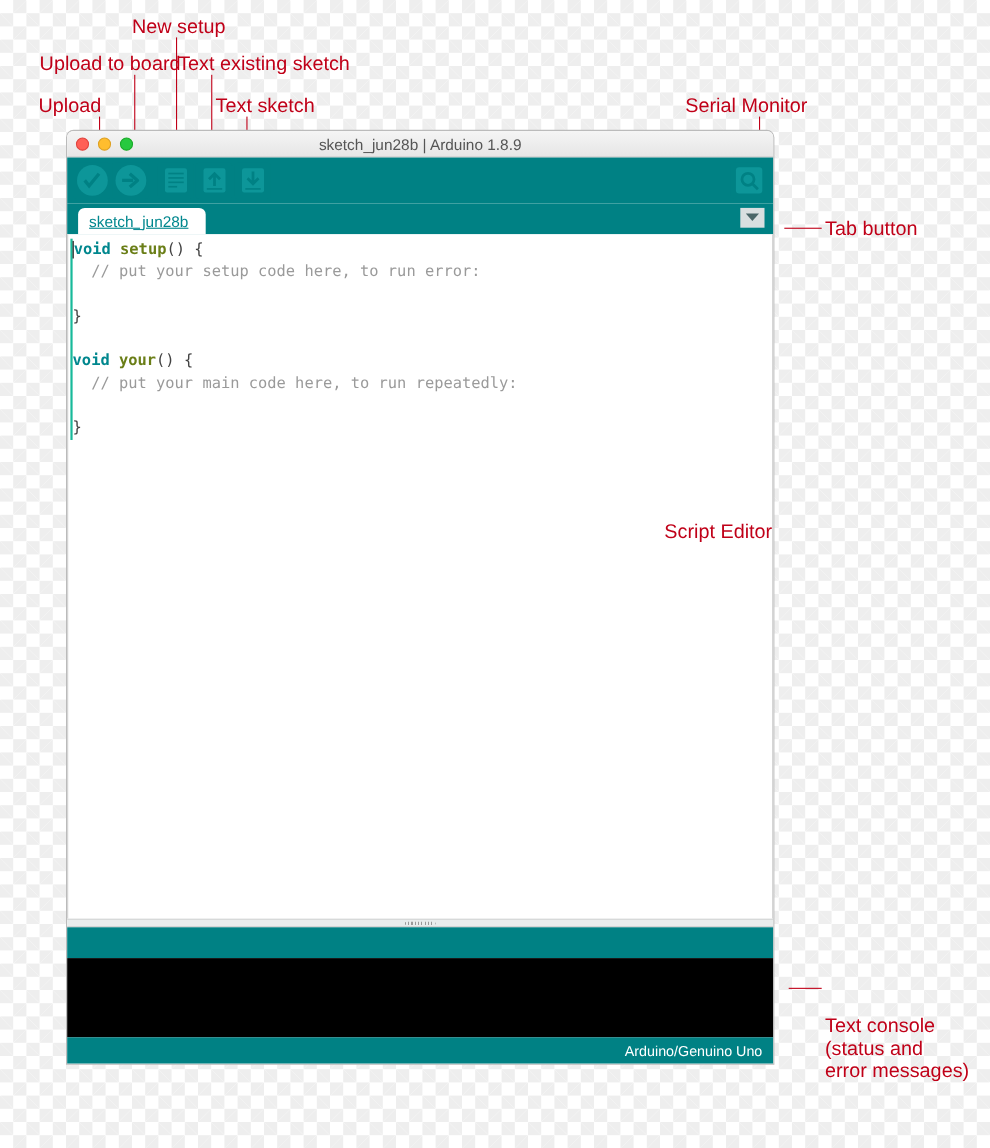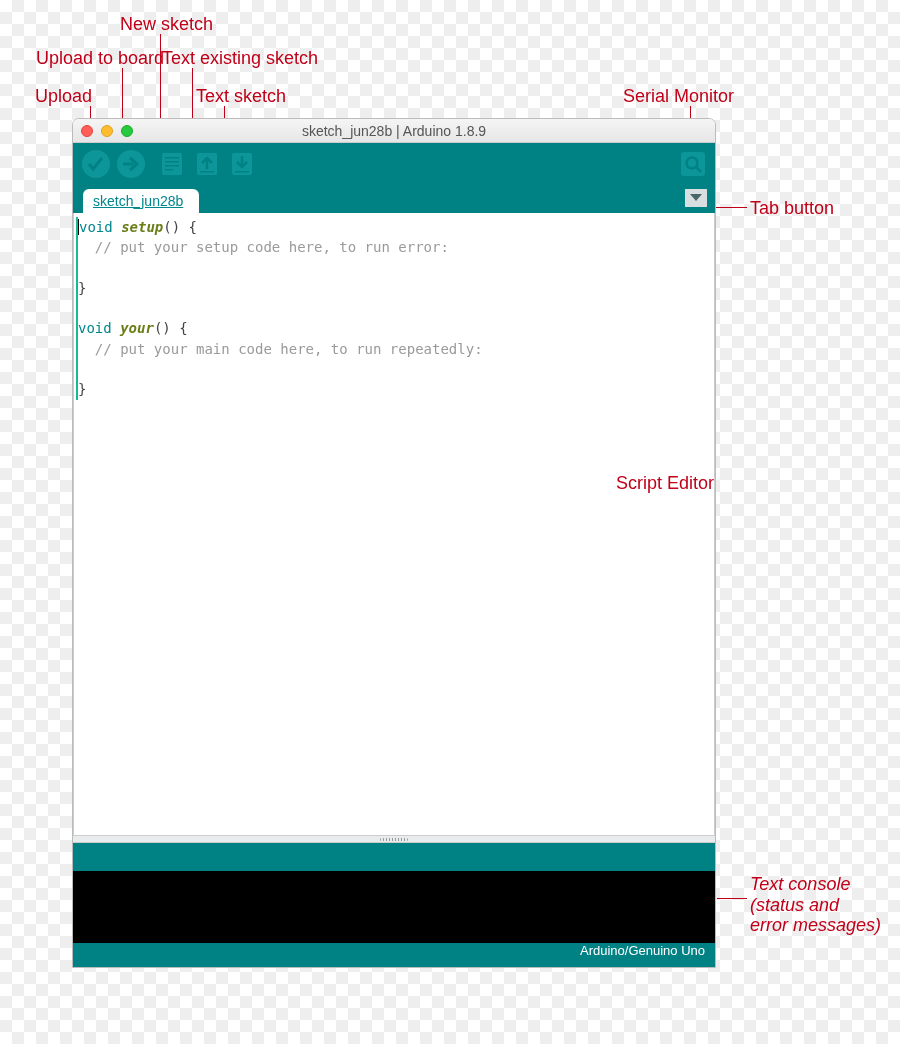--- a/index.html
+++ b/index.html
@@ -28,21 +28,21 @@
     white-space: nowrap;
   }
   .ann-line {
     position: absolute;
     background: #c00018;
   }
 
   
   .window {
     position: absolute;
-    left: 72px;
+    left: 60px;
     top: 118px;
     width: 644px;
     height: 850px;
     background: #fff;
     border: 1px solid #bbb;
     border-radius: 7px 7px 0 0;
     overflow: hidden;
     box-shadow: 0 0 0 rgba(0,0,0,0);
     display: flex;
     flex-direction: column;
@@ -138,22 +138,22 @@
   }
   .editor pre {
     margin: 0;
     font-family: inherit;
     line-height: 1.45;
     white-space: pre;
     border-left: 2px solid #0fa;
     border-left-color: #18b99a;
     padding-left: 0;
   }
-  .editor .kw { color: #00878e; font-weight: normal; }
-  .editor .fn { color: #6a7e17; font-weight: bold; font-style: italic; }
+  .editor .kw { color: #00878e; font-weight: bold; }
+  .editor .fn { color: #6a7e17; font-weight: bold; }
   .editor .cm { color: #9a9a9a; }
   .editor .pn { color: #434343; }
   .editor .cursor { border-left: 1px solid #000; }
 
   .script-label {
     position:absolute;
     top:260px; left:0; right:0;
     text-align:right;
     color:#c00018;
     font-family:"Myriad Pro","Segoe UI",sans-serif;
@@ -182,36 +182,36 @@
   .console {
     height: 72px;
     background: #000;
   }
   .footer {
     height: 24px;
     background: #008184;
     color: #fff;
     font-size: 13px;
     display:flex;
-    align-items:flex-start;
+    align-items:center;
     justify-content:flex-end;
     padding-right:10px;
   }
 </style>
 </head>
 <body>
 
 <div class="annotation" style="left:35px; top:86px;">Upload</div>
 <div class="annotation" style="left:36px; top:48px;">Upload to board</div>
-<div class="annotation" style="left:120px; top:14px;">New sketch</div>
+<div class="annotation" style="left:120px; top:14px;">New setup</div>
 <div class="annotation" style="left:162px; top:48px;">Text existing sketch</div>
 <div class="annotation" style="left:196px; top:86px;">Text sketch</div>
 <div class="annotation" style="left:623px; top:86px;">Serial Monitor</div>
 <div class="annotation" style="left:750px; top:198px;">Tab button</div>
-<div class="annotation" style="left:750px; top:874px; white-space:pre;font-style:italic;">Text console
+<div class="annotation" style="left:750px; top:922px; white-space:pre;">Text console
 (status and
 error messages)</div>
 
 <div class="ann-line" style="left:90px; top:106px; width:1px; height:66px;"></div>
 <div class="ann-line" style="left:122px; top:68px; width:1px; height:104px;"></div>
 <div class="ann-line" style="left:160px; top:34px; width:1px; height:138px;"></div>
 <div class="ann-line" style="left:192px; top:68px; width:1px; height:104px;"></div>
 <div class="ann-line" style="left:224px; top:106px; width:1px; height:66px;"></div>
 <div class="ann-line" style="left:690px; top:106px; width:1px; height:66px;"></div>
 <div class="ann-line" style="left:713px; top:207px; width:34px; height:1px;"></div>

